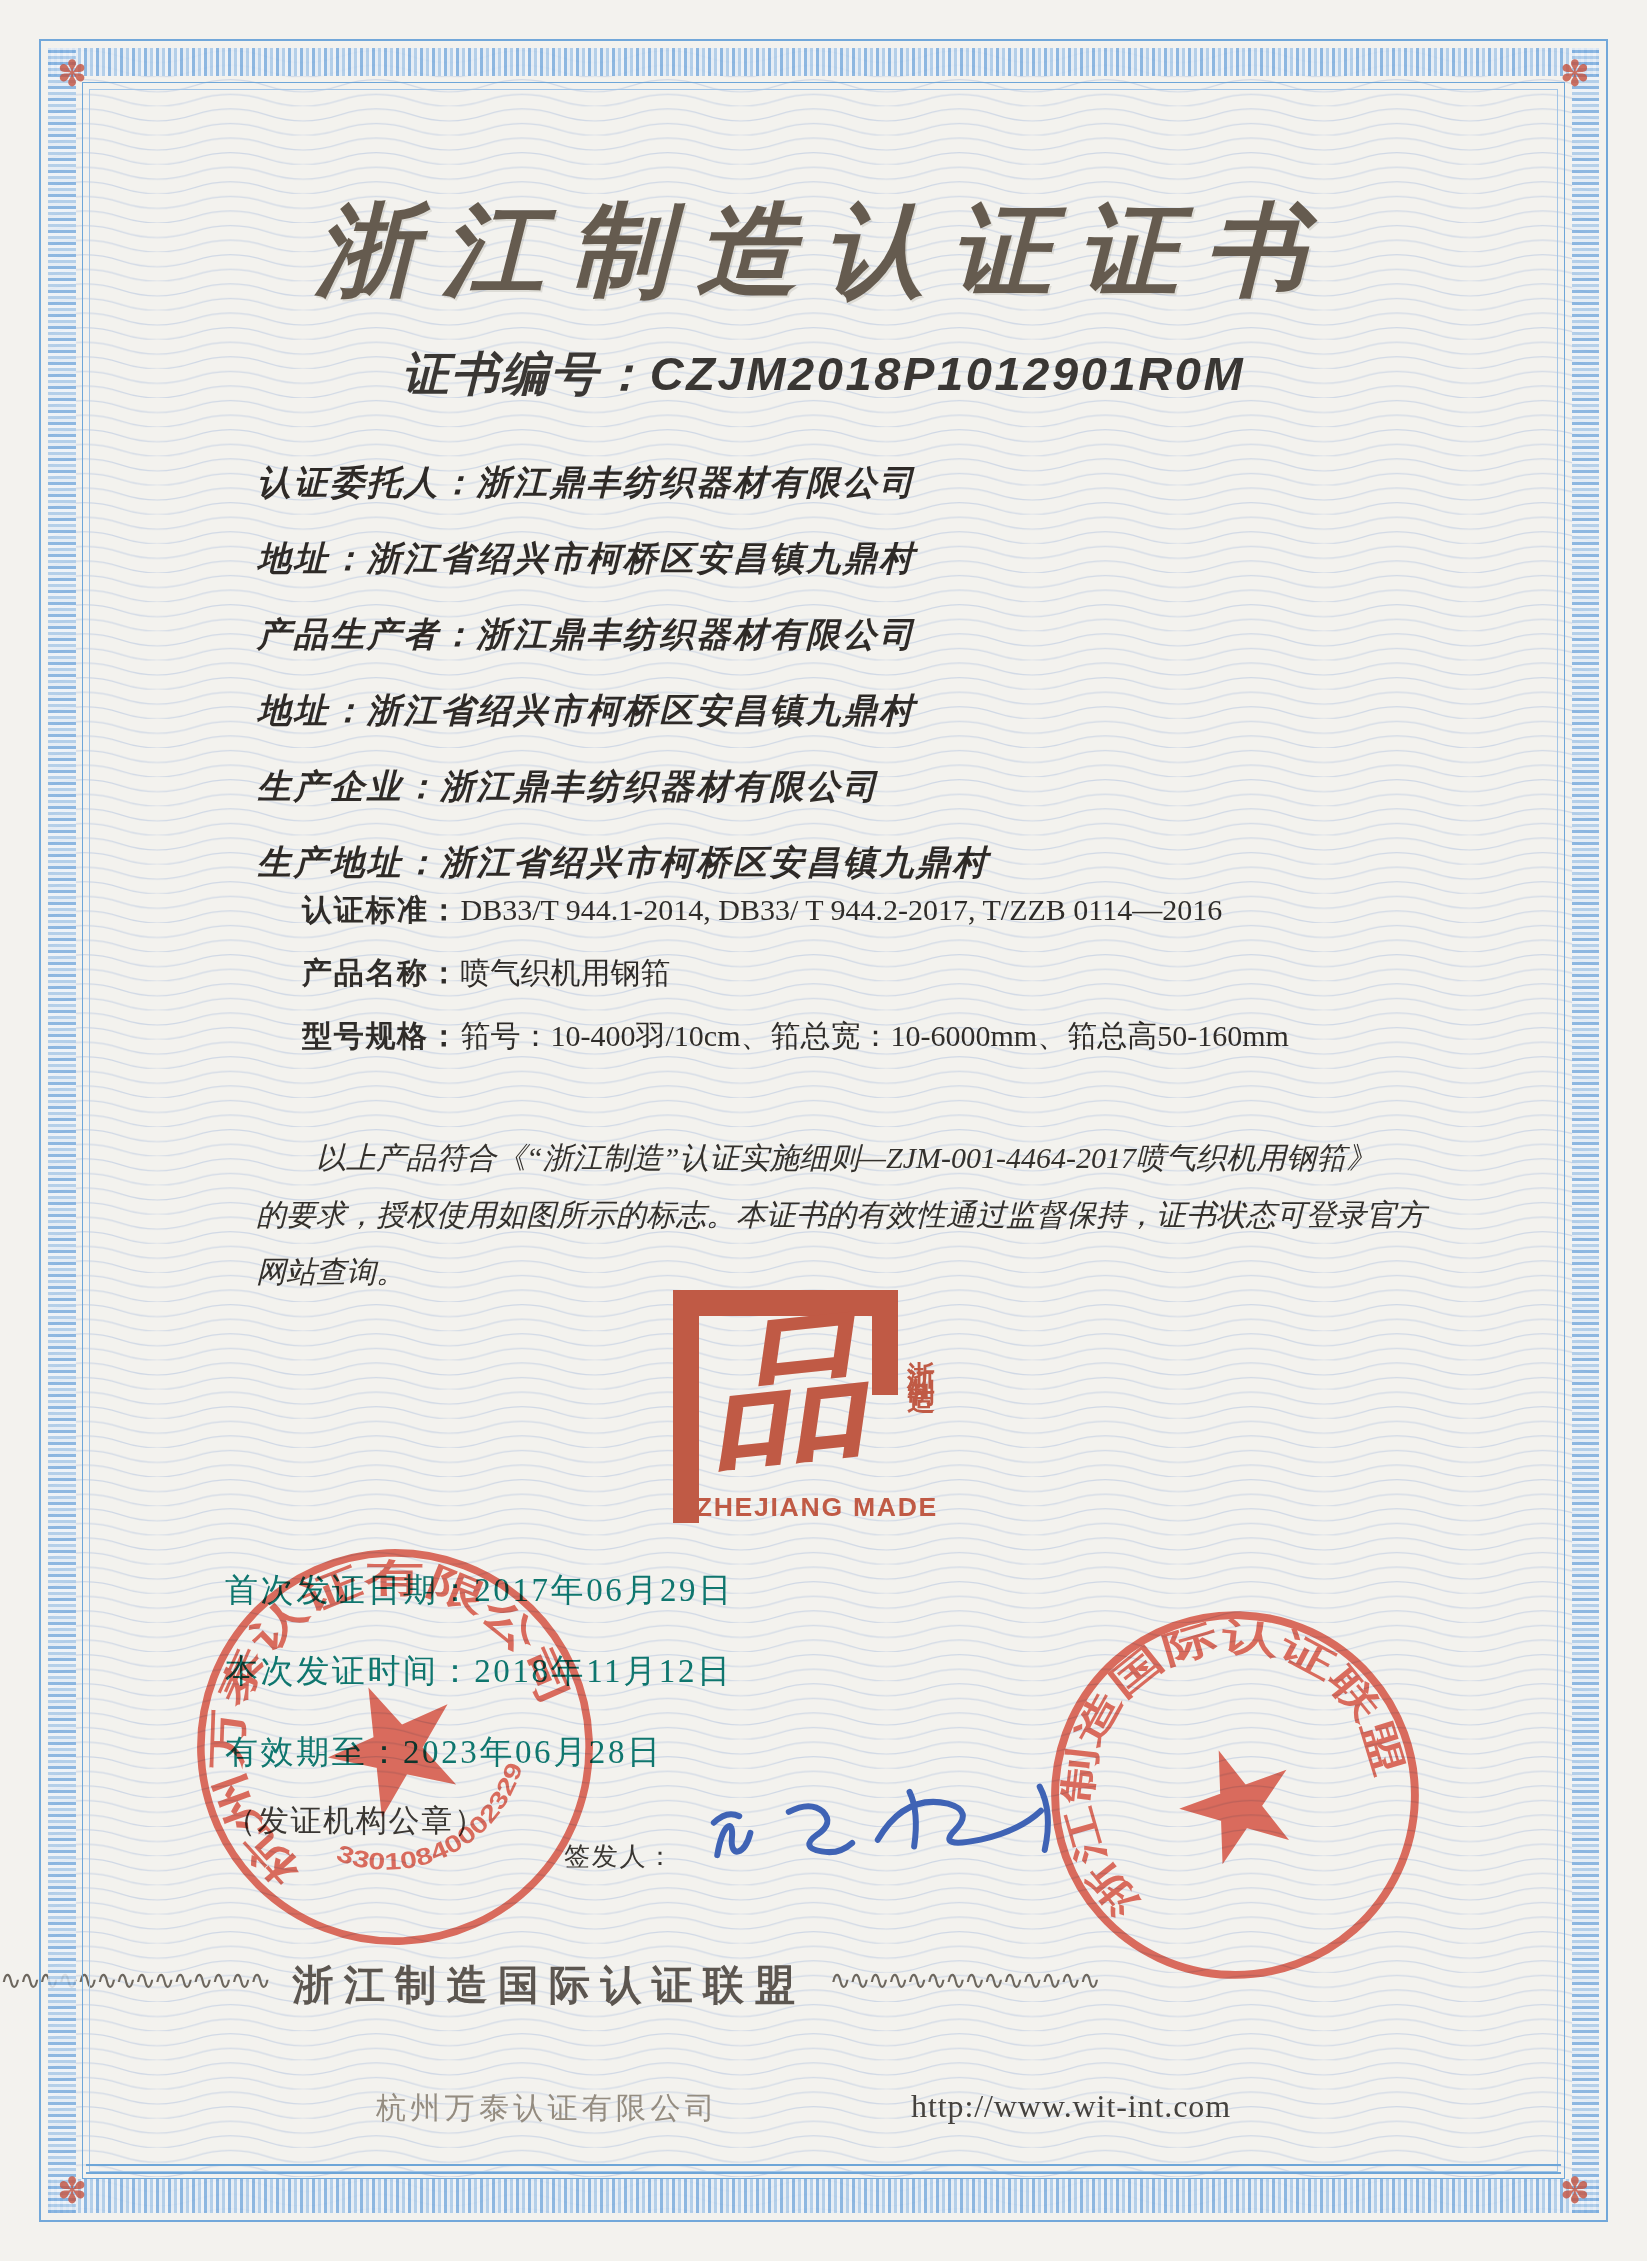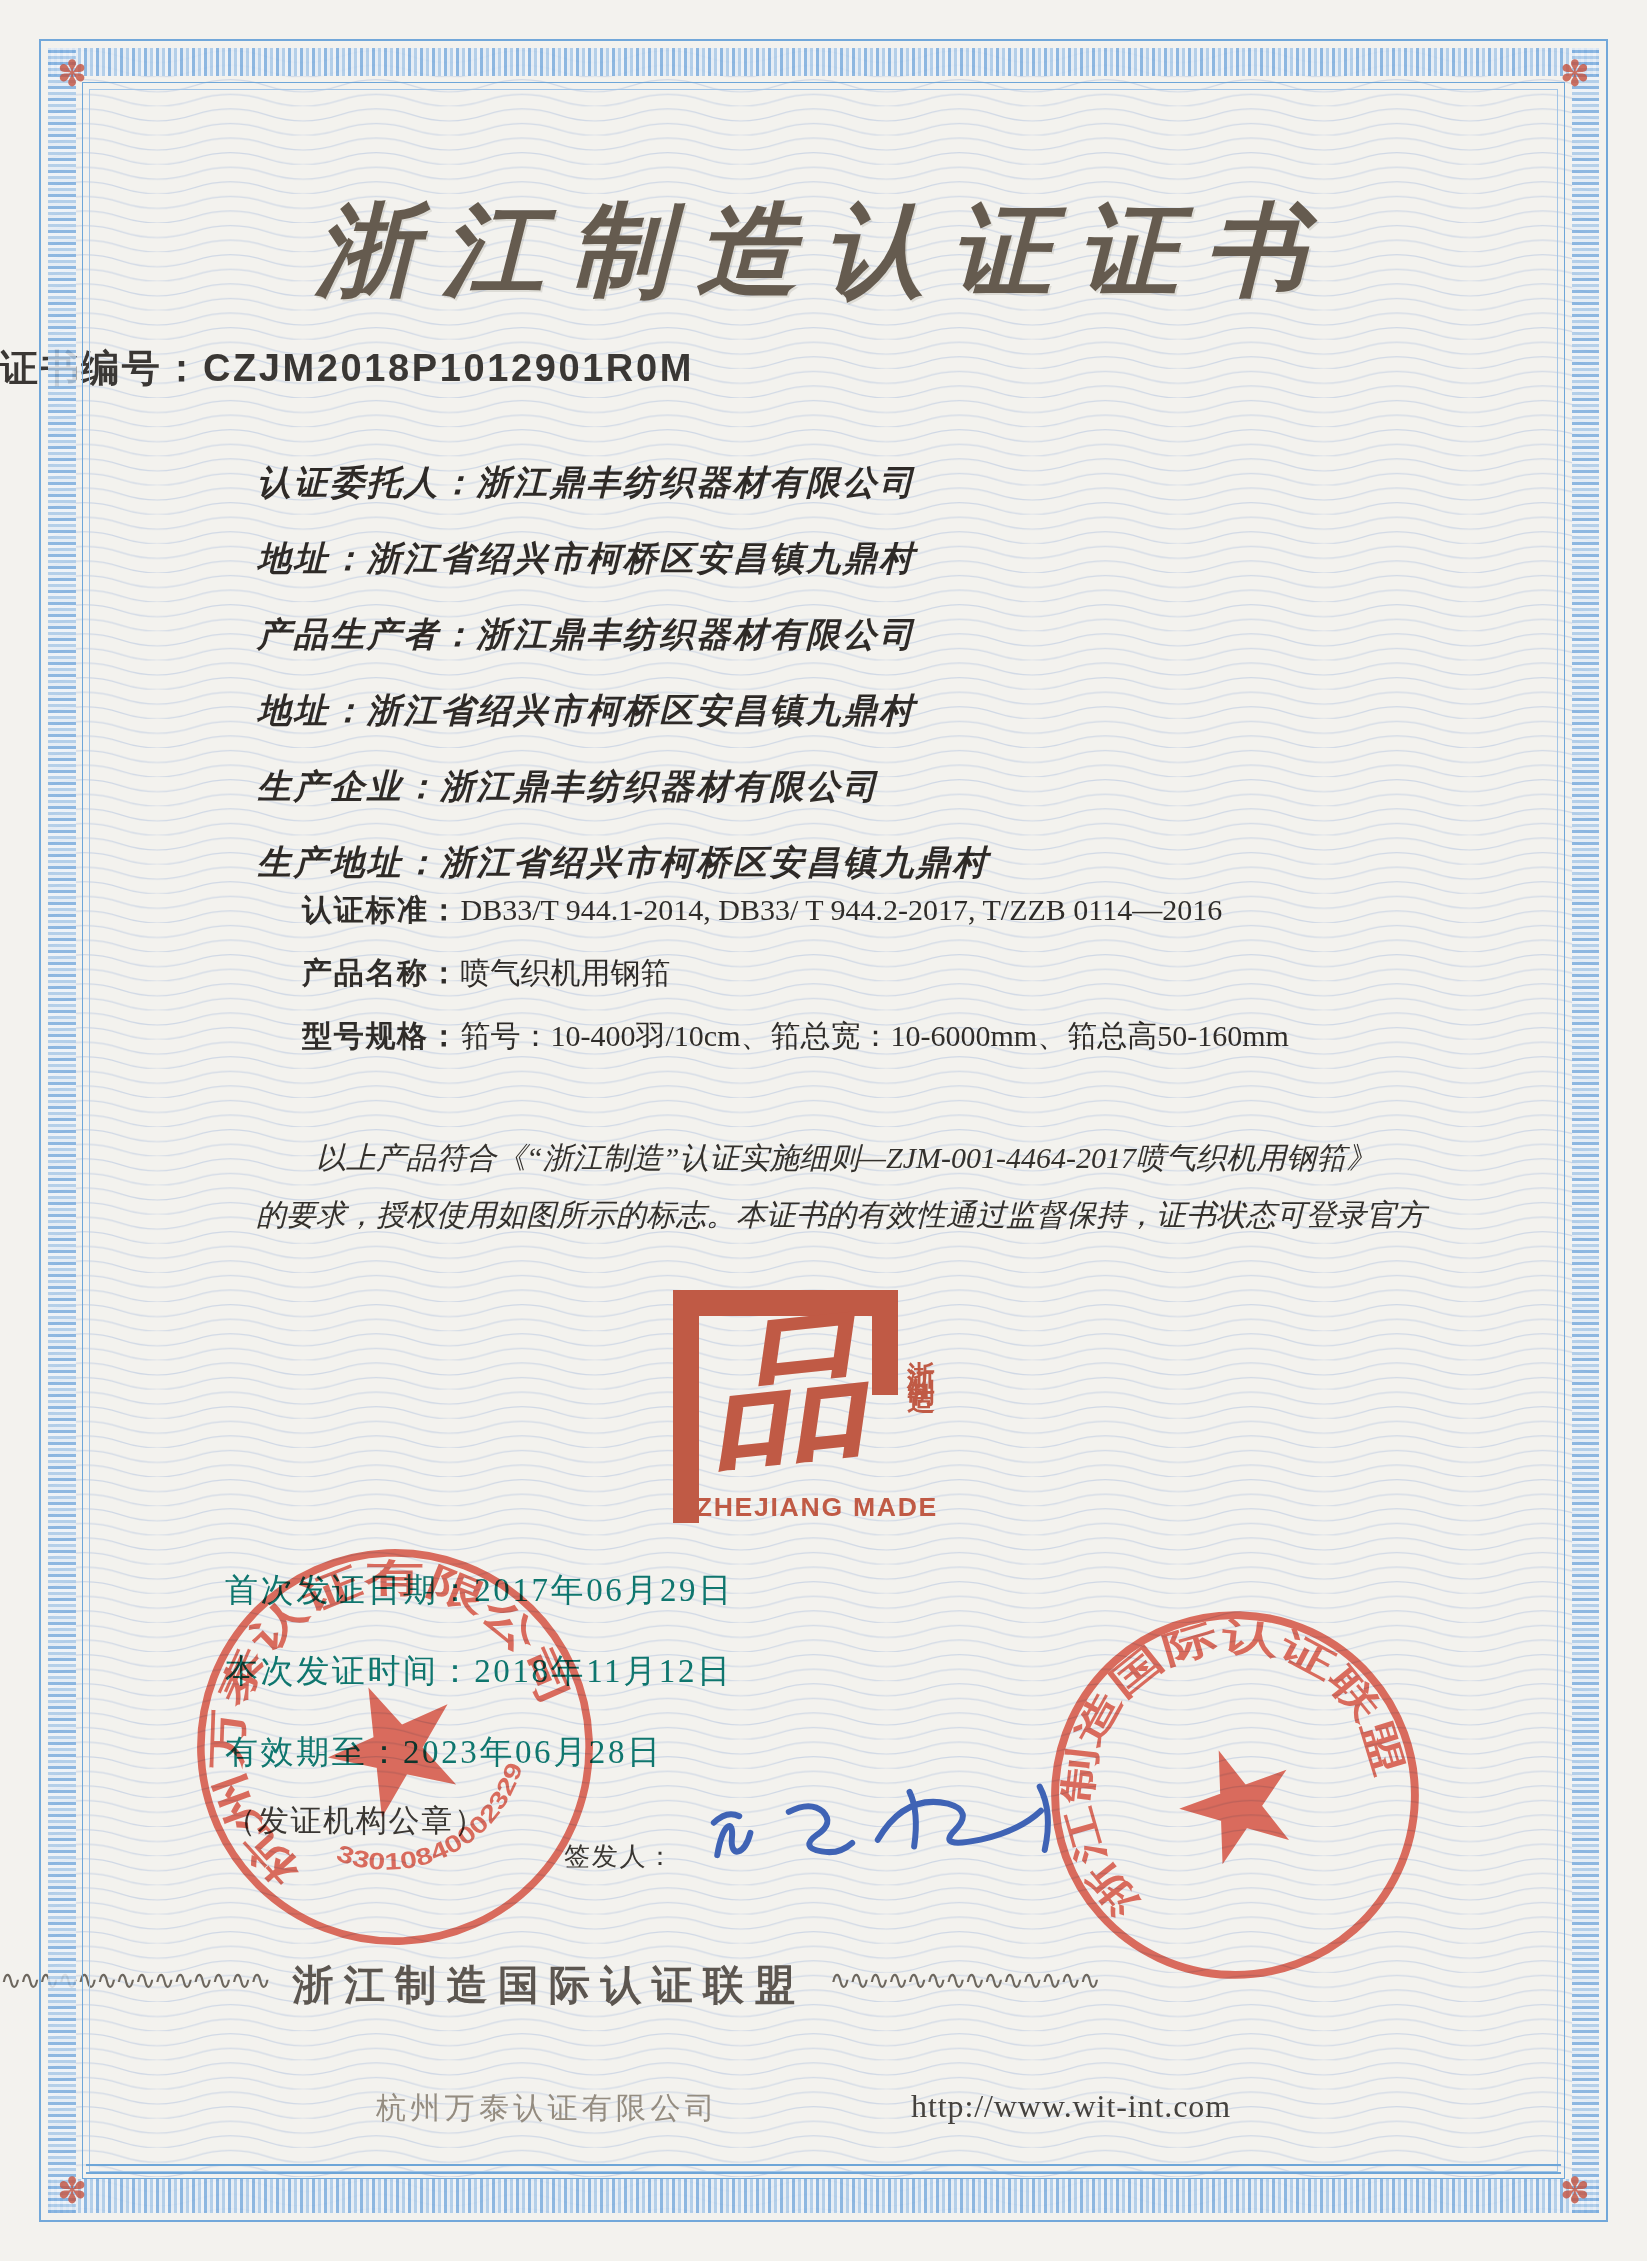--- a/index.html
+++ b/index.html
@@ -31,23 +31,23 @@
   .corner.tr { right:57px; top:53px; }
   .corner.bl { left:57px;  bottom:50px; }
   .corner.br { right:57px; bottom:50px; }
 
   
   .abs { position:absolute; z-index:2; }
   .title { left:0; right:0; top:184px; text-align:center;
       font-family:"Liberation Serif", serif; font-style:italic; font-weight:bold;
       font-size:101px; color:#655b4f; letter-spacing:26px;
       text-shadow:1.7px 1.7px 0 rgba(101,91,79,.15); }
-  .certno { left:0; right:0; top:343px; 
+  .certno { left:0; right:0; top:343px; text-align:center;
       font-family:"Liberation Sans", sans-serif; font-weight:bold;
-      font-size:38px; color:#3a3734; letter-spacing:2.6px; }
+      font-size:47px; color:#3a3734; letter-spacing:2.6px;font-style:italic; }
 
   .fields { left:257px; top:460px;font-style:italic; }
   .field  { font-family:"Liberation Sans", sans-serif; font-weight:bold;
       font-size:34px; color:#2e2a27; letter-spacing:2.6px; margin-bottom:30px; white-space:nowrap; }
 
   .specs { left:257px; top:890px; }
   .spec  { font-family:"Liberation Serif", serif; font-size:30px; color:#2f2c29;
       margin-bottom:22px; white-space:nowrap;margin-left:45px; }
   .spec .lbl { font-weight:bold; letter-spacing:1.7px; }
 
@@ -142,20 +142,21 @@
 
   <div class="abs specs">
     <div class="spec"><span class="lbl">认证标准：</span><span>DB33/T 944.1-2014, DB33/ T 944.2-2017, T/ZZB 0114—2016</span></div>
     <div class="spec"><span class="lbl">产品名称：</span><span>喷气织机用钢筘</span></div>
     <div class="spec"><span class="lbl">型号规格：</span><span>筘号：10-400羽/10cm、筘总宽：10-6000mm、筘总高50-160mm</span></div>
   </div>
 
   <div class="abs statement">
     <div class="ln1">以上产品符合《“浙江制造”认证实施细则—ZJM-001-4464-2017喷气织机用钢筘》</div>
     <div>的要求，授权使用如图所示的标志。本证书的有效性通过监督保持，证书状态可登录官方</div>
+    <div>网站查询。</div>
   </div>
 
   <div class="abs logo">
     <div class="bar bl"></div>
     <div class="bar bt"></div>
     <div class="bar br"></div>
     <div class="glyph">品</div>
     <div class="vtext">浙江制造</div>
     <div class="caption">ZHEJIANG MADE</div>
   </div>

